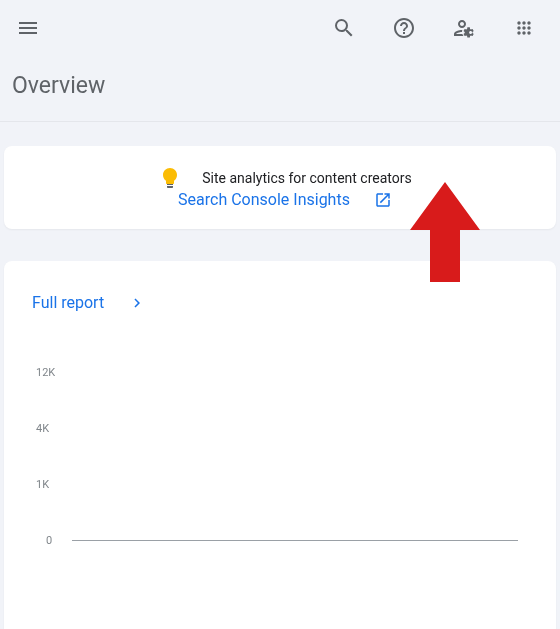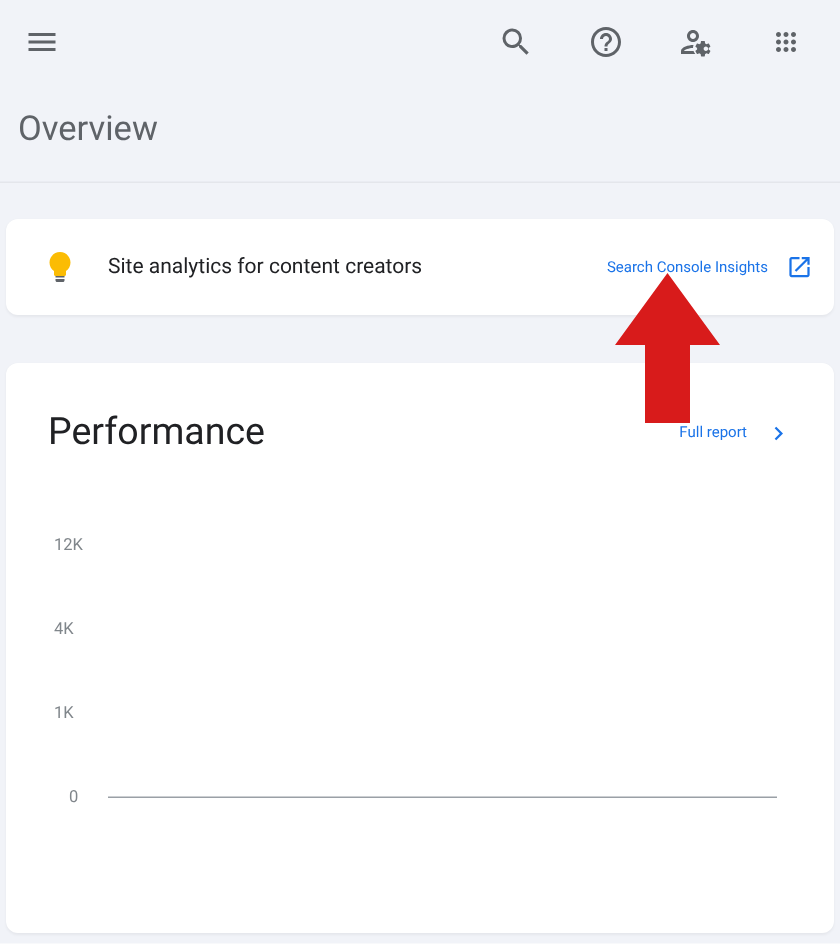--- a/index.html
+++ b/index.html
@@ -50,38 +50,38 @@
     }
     .card {
       background: #fff;
       border-radius: 8px;
       box-shadow: 0 1px 2px rgba(0,0,0,0.05);
       margin-bottom: 32px;
     }
     .banner {
       display: flex;
       align-items: center;
-      justify-content: space-between;
       padding: 20px 14px 20px 24px;
+      flex-direction: column;
     }
     .banner-left {
       display: flex;
       align-items: center;
       gap: 20px;
     }
     .banner-text {
       font-size: 14px;
       color: #202124;
     }
     .link {
       display: flex;
       align-items: center;
-      gap: 12px;
+      gap: 24px;
       color: #1a73e8;
-      font-size: 10px;
+      font-size: 16px;
       cursor: pointer;
       text-decoration: none;
     }
     .link-icon { fill: #1a73e8; }
     .perf-card {
       padding: 32px 28px 40px 28px;
       position: relative;
       height: 380px;
     }
     .perf-header {
@@ -172,21 +172,20 @@
     <a class="link">
       <span>Search Console Insights</span>
       <svg class="link-icon" width="18" height="18" viewBox="0 0 24 24">
           <path d="M19 19H5V5h7V3H5c-1.11 0-2 .9-2 2v14c0 1.1.89 2 2 2h14c1.1 0 2-.9 2-2v-7h-2v7zM14 3v2h3.59l-9.83 9.83 1.41 1.41L19 6.41V10h2V3h-7z"></path>
         </svg>
     </a>
   </div>
 
   <div class="card perf-card">
     <div class="perf-header">
-      <h2 class="perf-title">Performance</h2>
       <a class="link">
         <span>Full report</span>
         <svg class="link-icon" width="18" height="18" viewBox="0 0 24 24">
             <path d="M10 6L8.59 7.41 13.17 12l-4.58 4.59L10 18l6-6z"></path>
           </svg>
       </a>
     </div>
     <div class="chart">
       <span class="y-tick" style="top:0%">12K</span>
       <span class="y-tick" style="top:28%">4K</span>

